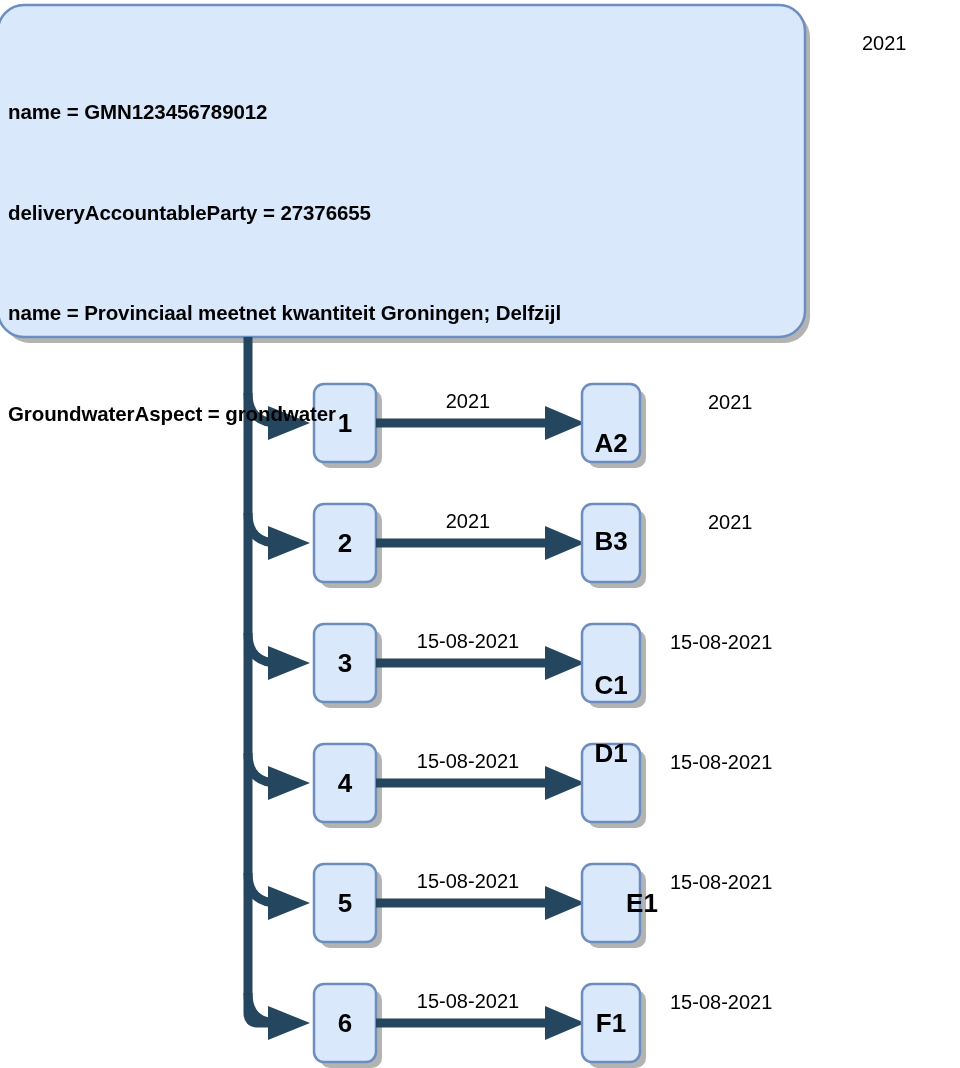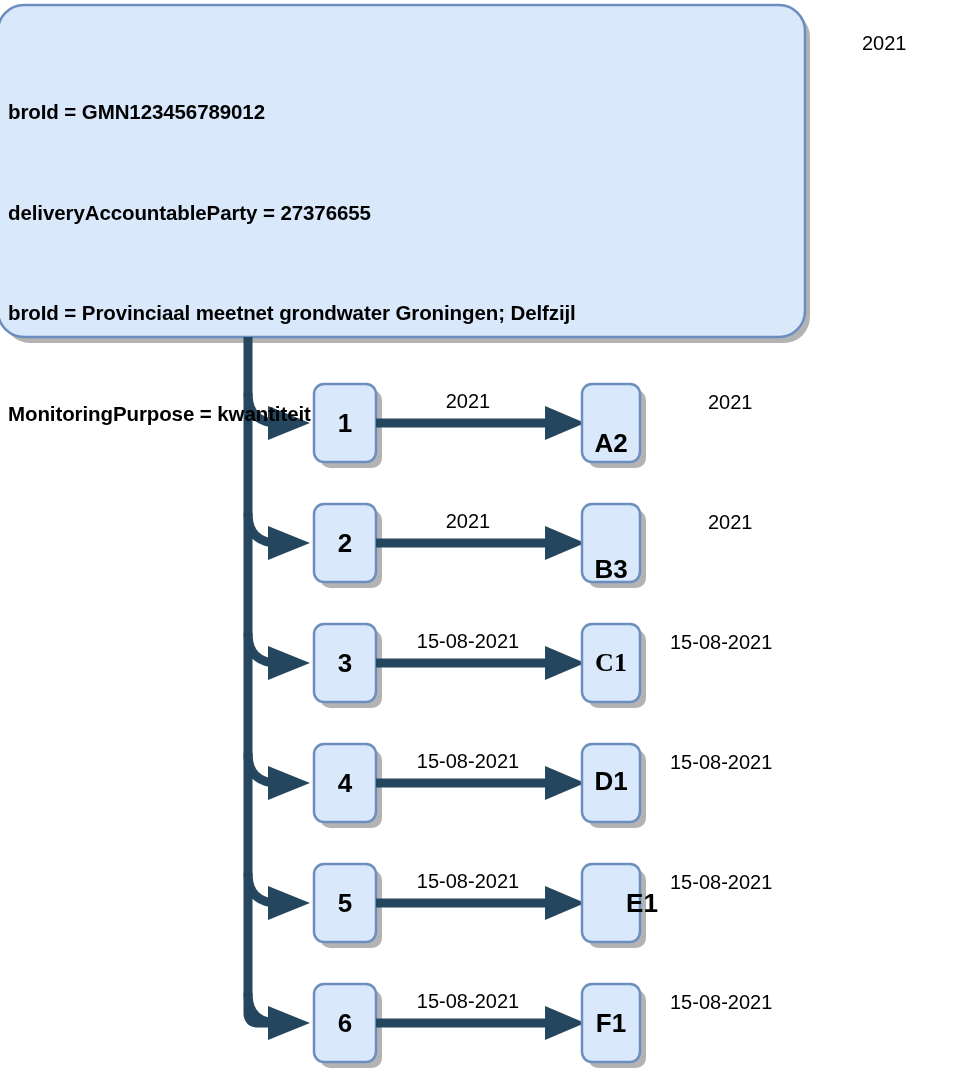--- a/index.html
+++ b/index.html
@@ -169,39 +169,39 @@
       <rect x="582" y="384" width="58" height="78" rx="10" ry="10" fill="#dae8fc" stroke="#6c8ebf" stroke-width="2.5"></rect>
       <rect x="582" y="504" width="58" height="78" rx="10" ry="10" fill="#dae8fc" stroke="#6c8ebf" stroke-width="2.5"></rect>
       <rect x="582" y="624" width="58" height="78" rx="10" ry="10" fill="#dae8fc" stroke="#6c8ebf" stroke-width="2.5"></rect>
       <rect x="582" y="744" width="58" height="78" rx="10" ry="10" fill="#dae8fc" stroke="#6c8ebf" stroke-width="2.5"></rect>
       <rect x="582" y="864" width="58" height="78" rx="10" ry="10" fill="#dae8fc" stroke="#6c8ebf" stroke-width="2.5"></rect>
       <rect x="582" y="984" width="58" height="78" rx="10" ry="10" fill="#dae8fc" stroke="#6c8ebf" stroke-width="2.5"></rect>
     </g>
   </svg>
 
   <div class="root-box-text">
-    <span class="root-line">broId = GMN123456789012</span>
+    <span class="root-line">name = GMN123456789012</span>
     <span class="root-line">deliveryAccountableParty = 27376655</span>
-    <span class="root-line">broId = Provinciaal meetnet grondwater Groningen; Delfzijl</span>
-    <span class="root-line">MonitoringPurpose = kwantiteit</span>
+    <span class="root-line">name = Provinciaal meetnet kwantiteit Groningen; Delfzijl</span>
+    <span class="root-line">GroundwaterAspect = grondwater</span>
   </div>
 
   <div class="top-label" style="left:862px; top:33px;">2021</div>
 
   <div class="node-label" style="left:345px; top:423px;">1</div>
   <div class="node-label" style="left:345px; top:543px;">2</div>
   <div class="node-label" style="left:345px; top:663px;">3</div>
   <div class="node-label" style="left:345px; top:783px;">4</div>
   <div class="node-label" style="left:345px; top:903px;">5</div>
   <div class="node-label" style="left:345px; top:1023px;">6</div>
 
   <div class="node-label" style="left:611px; top:443px;">A2</div>
-  <div class="node-label" style="left:611px; top:569px;">B3</div>
-  <div class="node-label" style="left:611px; top:663px;font-family:Liberation Serif, serif;">C1</div>
-  <div class="node-label" style="left:611px; top:781px;">D1</div>
+  <div class="node-label" style="left:611px; top:541px;">B3</div>
+  <div class="node-label" style="left:611px; top:685px;">C1</div>
+  <div class="node-label" style="left:611px; top:753px;">D1</div>
   <div class="node-label" style="left:642px; top:903px;">E1</div>
   <div class="node-label" style="left:611px; top:1023px;">F1</div>
 
   <div class="edge-label" style="left:468px; top:401px;">2021</div>
   <div class="edge-label" style="left:468px; top:521px;">2021</div>
   <div class="edge-label" style="left:468px; top:641px;">15-08-2021</div>
   <div class="edge-label" style="left:468px; top:761px;">15-08-2021</div>
   <div class="edge-label" style="left:468px; top:881px;">15-08-2021</div>
   <div class="edge-label" style="left:468px; top:1001px;">15-08-2021</div>
 

